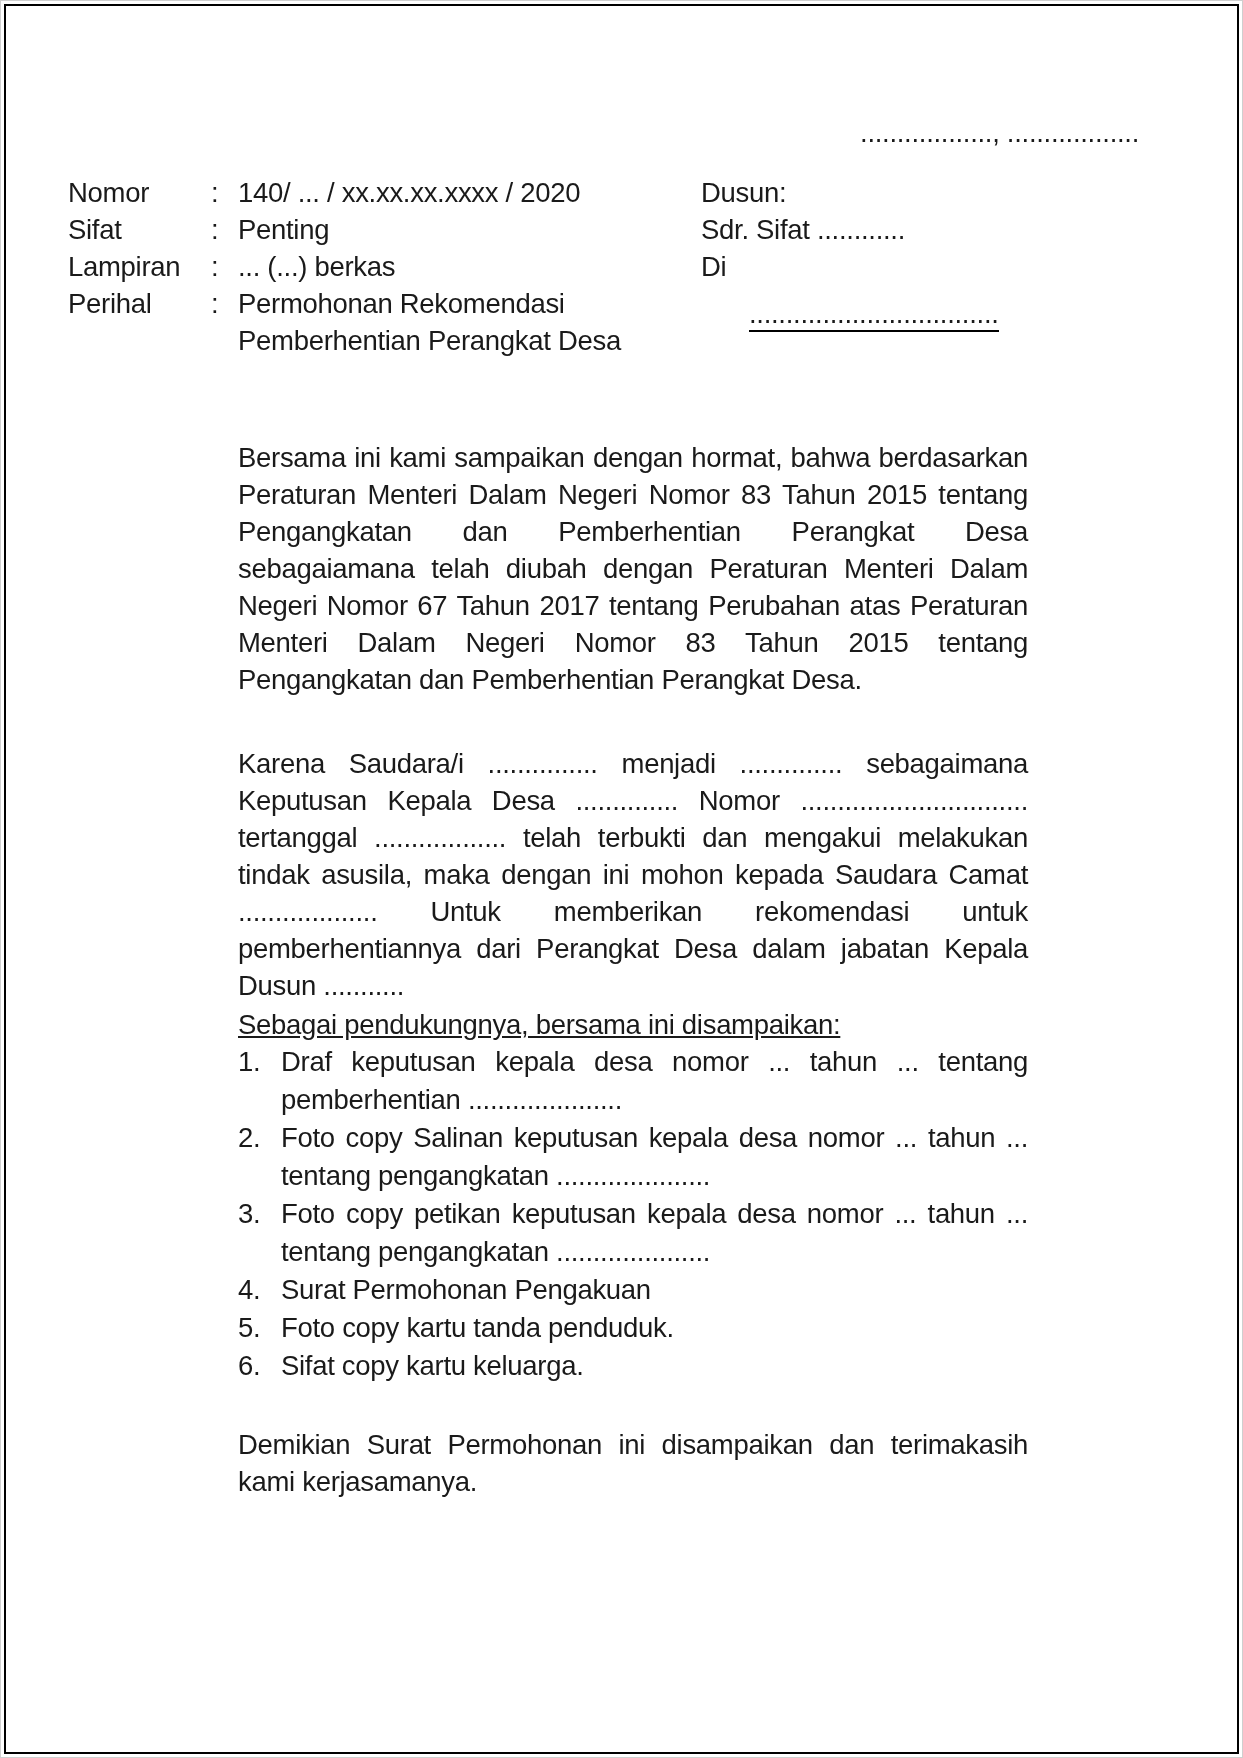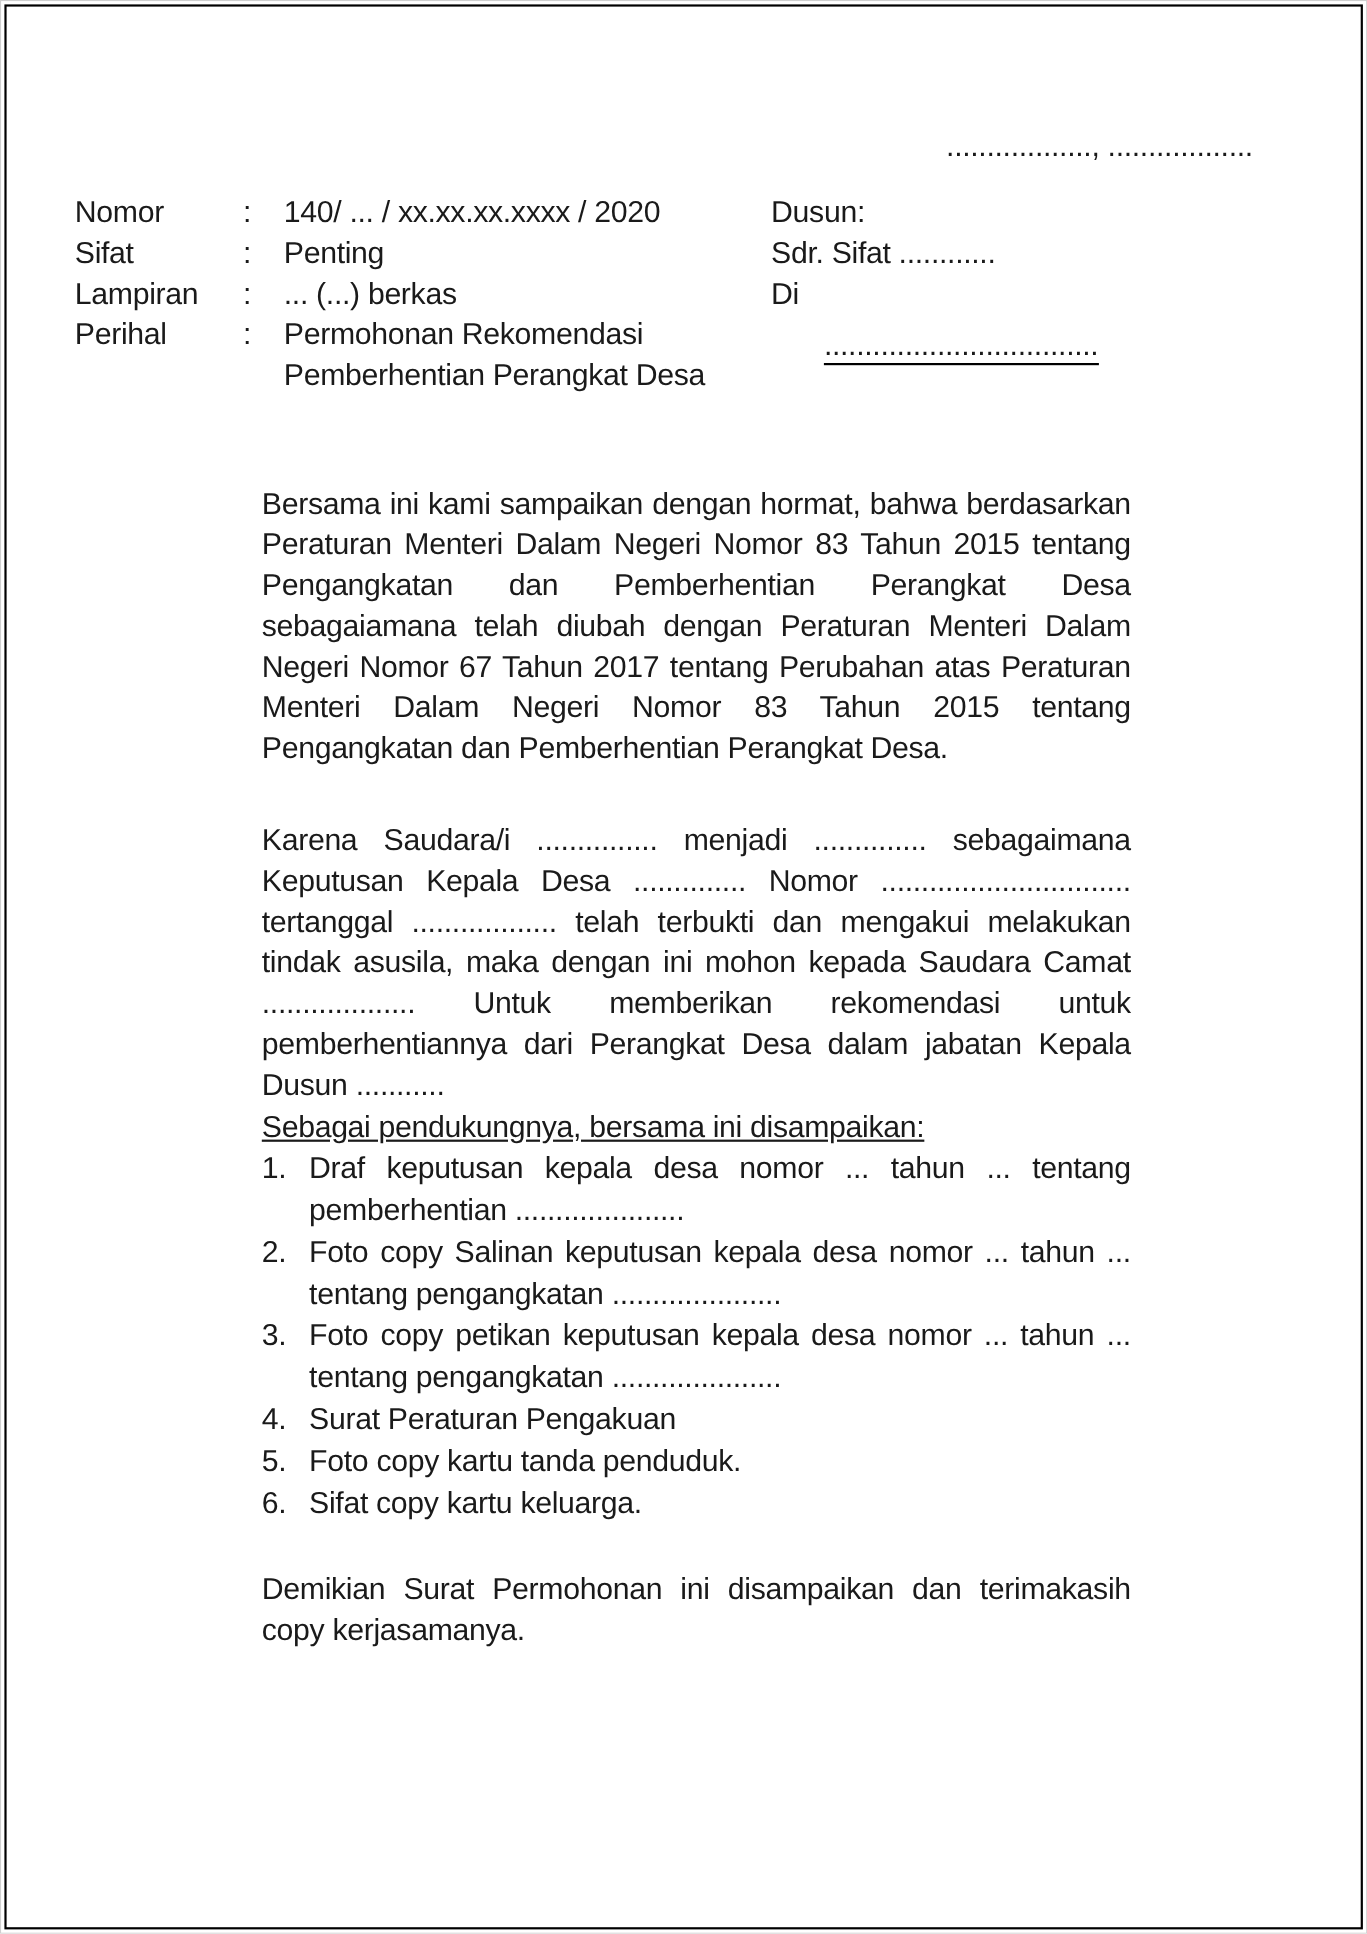--- a/index.html
+++ b/index.html
@@ -41,21 +41,21 @@
     right: 98px;
     white-space: nowrap;
   }
 
   .meta {
     position: absolute;
     top: 168px;
     left: 62px;
     width: 620px;
   }
-  .meta-row { display: flex; gap: 10px; }
+  .meta-row { display: flex; }
   .meta-label { width: 143px; flex: 0 0 143px; }
   .meta-colon { width: 27px; flex: 0 0 27px; }
   .meta-value { flex: 1; }
 
   .recipient {
     position: absolute;
     top: 168px;
     left: 695px;
     width: 450px;
   }
@@ -161,30 +161,30 @@
         <div class="attach-row txt">
           <span class="attach-num">2.</span>
           <div class="attach-text">Foto copy Salinan keputusan kepala desa nomor ... tahun ... tentang pengangkatan .....................</div>
         </div>
         <div class="attach-row txt">
           <span class="attach-num">3.</span>
           <div class="attach-text">Foto copy petikan keputusan kepala desa nomor ... tahun ... tentang pengangkatan .....................</div>
         </div>
         <div class="attach-row txt">
           <span class="attach-num">4.</span>
-          <div class="attach-text">Surat Peraturan Pengakuan</div>
+          <div class="attach-text">Surat Permohonan Pengakuan</div>
         </div>
         <div class="attach-row txt">
           <span class="attach-num">5.</span>
           <div class="attach-text">Foto copy kartu tanda penduduk.</div>
         </div>
         <div class="attach-row txt">
           <span class="attach-num">6.</span>
           <div class="attach-text">Sifat copy kartu keluarga.</div>
         </div>
       </div>
     </div>
 
-    <div class="txt closing">Demikian Surat Permohonan ini disampaikan dan terimakasih copy kerjasamanya.</div>
+    <div class="txt closing">Demikian Surat Permohonan ini disampaikan dan terimakasih kami kerjasamanya.</div>
 
 
   </div>
 </div>
 
 </body></html>

